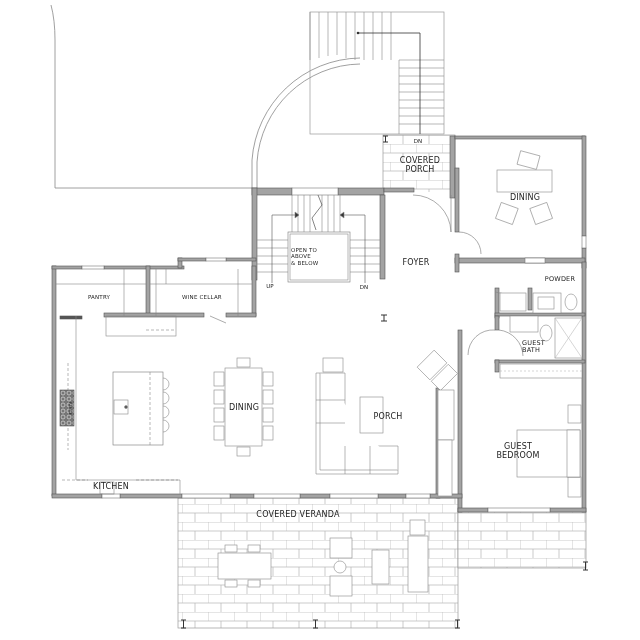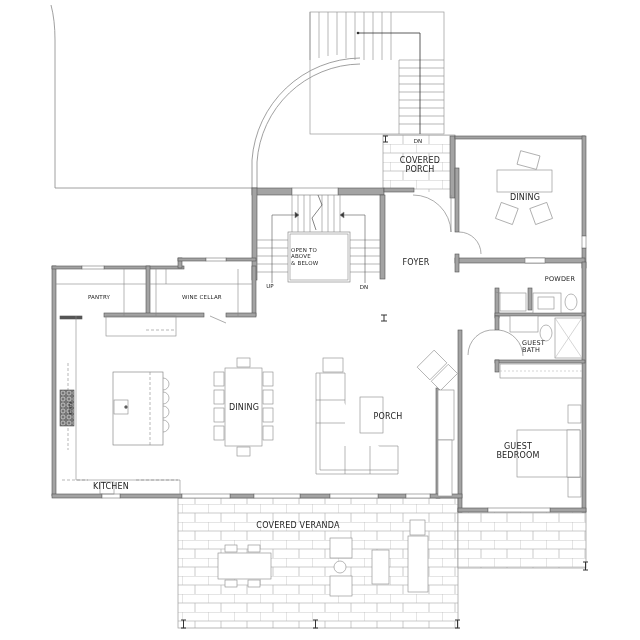--- a/index.html
+++ b/index.html
@@ -266,14 +266,14 @@
 <div class="lbl l7" style="left:540px;top:276px;width:40px;">POWDER</div>
 <div class="lbl l7" style="left:522px;top:340px;width:30px;text-align:left;">GUEST
 BATH</div>
 <div class="lbl l8" style="left:492px;top:442px;width:52px;">GUEST
 BEDROOM</div>
 <div class="lbl l6" style="left:82px;top:294px;width:34px;">PANTRY</div>
 <div class="lbl l6" style="left:176px;top:294px;width:52px;">WINE CELLAR</div>
 <div class="lbl l8" style="left:226px;top:403px;width:36px;">DINING</div>
 <div class="lbl l8" style="left:366px;top:412px;width:44px;">PORCH</div>
 <div class="lbl l8" style="left:88px;top:457px;width:46px;margin-top:25px;">KITCHEN</div>
-<div class="lbl l8" style="left:248px;top:521px;width:100px;">COVERED VERANDA</div>
+<div class="lbl l8" style="left:248px;top:510px;width:100px;">COVERED VERANDA</div>
 <div class="lbl" style="left:72px;top:402px;font-size:3.5px;transform:rotate(90deg);transform-origin:left top;">RANGE</div>
 
 </body></html>

